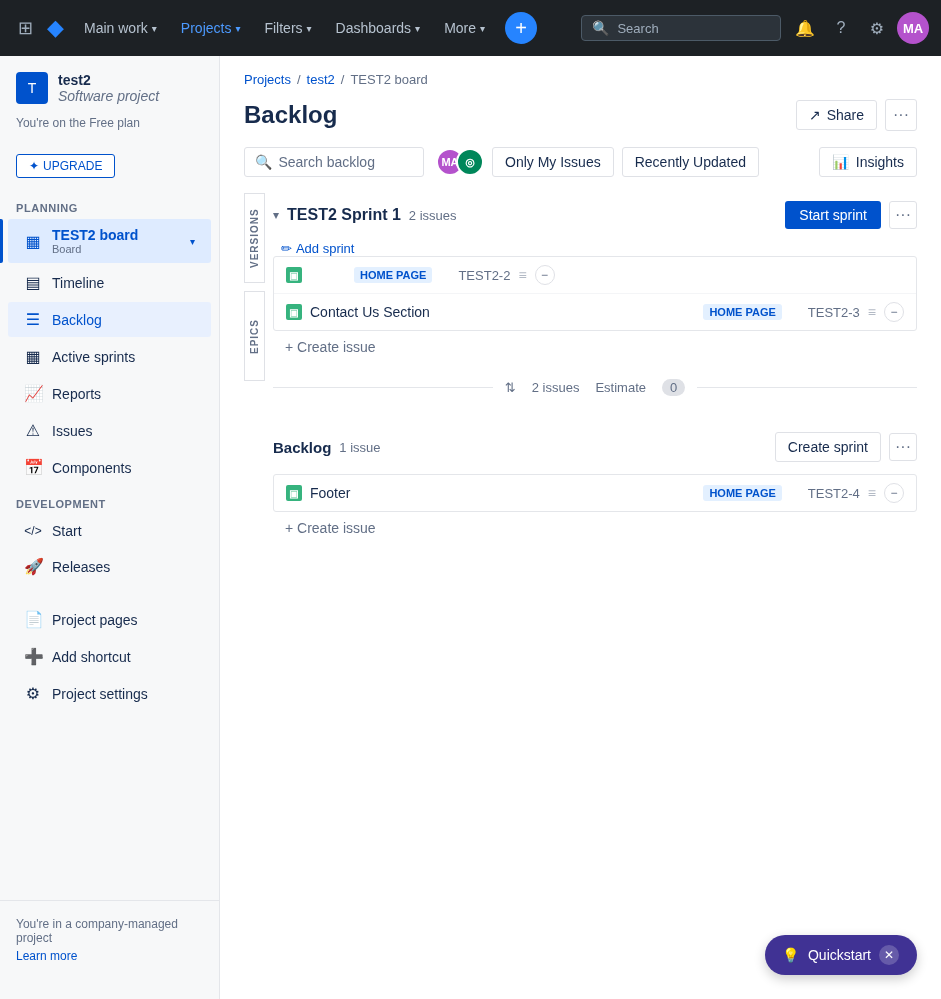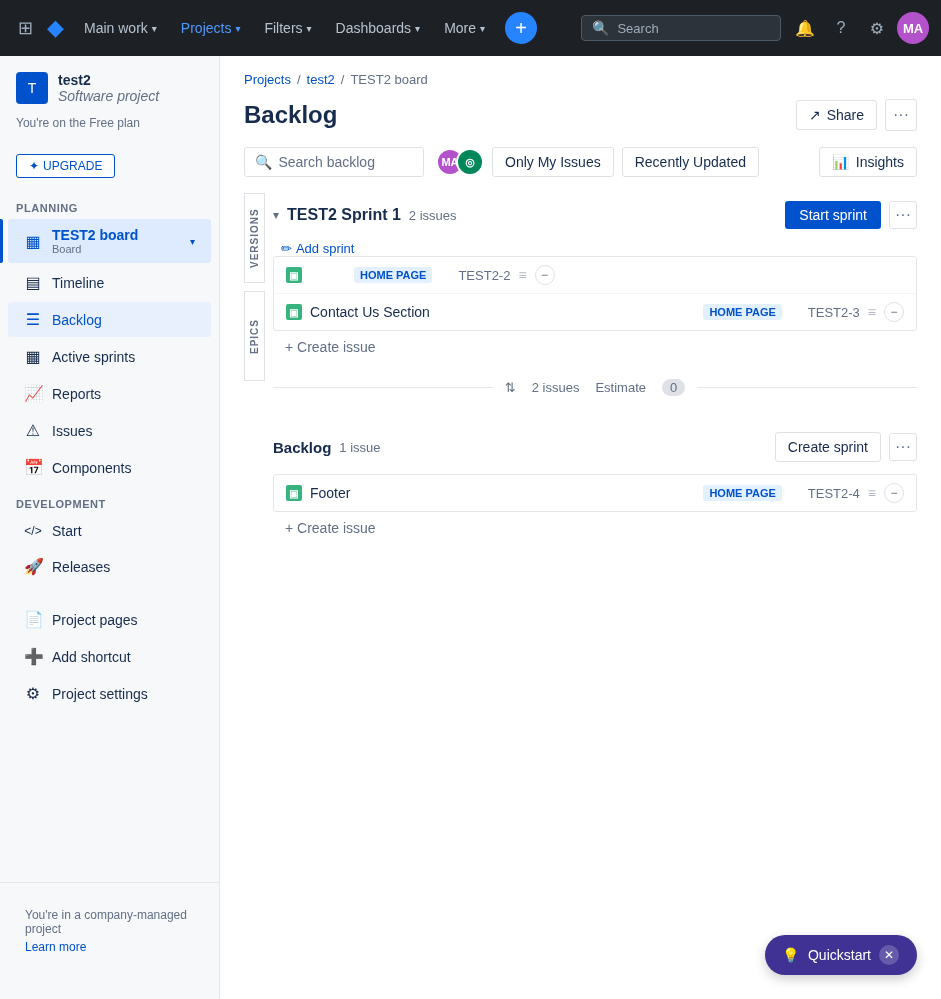--- a/index.html
+++ b/index.html
@@ -151,21 +151,21 @@
       left: -8px;
       top: 0; bottom: 0;
       width: 3px;
       background: #0052cc;
       border-radius: 0 2px 2px 0;
     }
     .sidebar-item .item-icon { font-size: 16px; width: 18px; text-align: center; }
     .sidebar-item .item-chevron { margin-left: auto; font-size: 10px; }
     .sidebar-footer {
       margin-top: auto;
-      padding: 25px;
+      padding: 16px;
       border-top: 1px solid #e4e6ea;
     }
     .sidebar-footer-text { font-size: 12px; color: #626f86; margin-bottom: 4px; }
     .sidebar-footer-link { font-size: 12px; color: #0052cc; cursor: pointer; }
 
     
     .main {
       flex: 1;
       overflow-y: auto;
       padding: 0;

